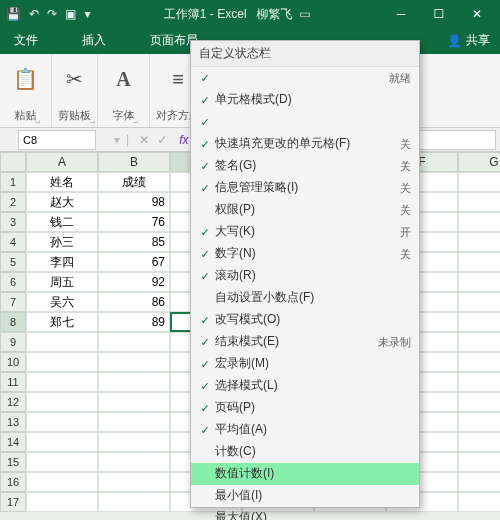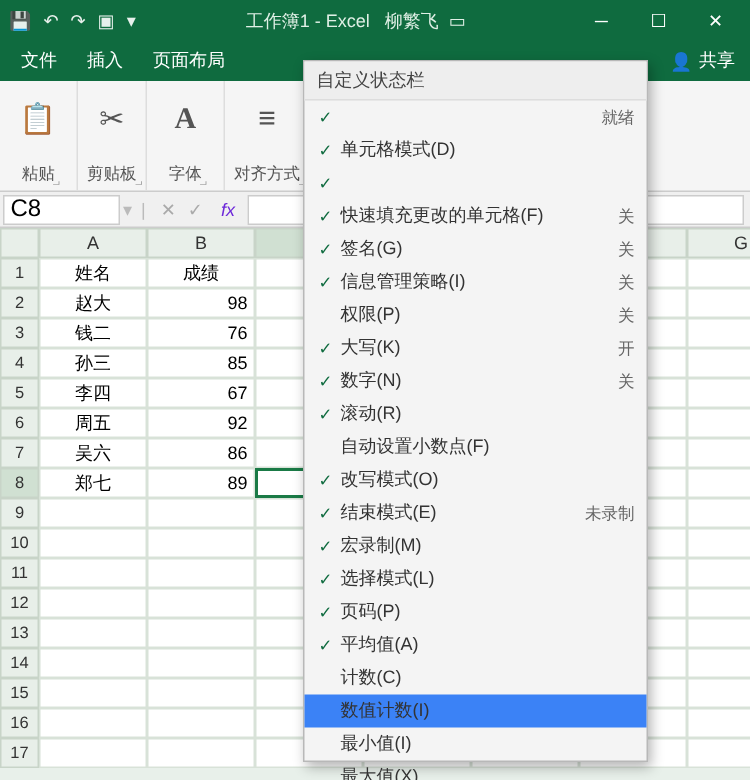--- a/index.html
+++ b/index.html
@@ -3,48 +3,48 @@
 <meta charset="utf-8">
 <style>
 *{box-sizing:border-box;margin:0;padding:0;font-family:"Microsoft YaHei",sans-serif;}
 body{width:500px;height:520px;background:#e8f0ea;overflow:hidden;position:relative;font-size:12px;}
 .titlebar{height:28px;background:#0f6b3f;color:#fff;display:flex;align-items:center;padding:0 6px;gap:6px;}
 .titlebar .qat{display:flex;gap:8px;align-items:center;}
 .titlebar .qat span{opacity:.9;}
 .titlebar .title{flex:1;text-align:center;font-size:12px;color:#e0f0e6}
 .titlebar .winbtns{display:flex;gap:4px;}
 .titlebar .winbtns div{width:34px;height:20px;display:flex;align-items:center;justify-content:center;color:#fff;}
-.tabs{height:26px;background:#0f6b3f;display:flex;align-items:flex-end;padding-left:4px;}
+.tabs{height:26px;background:#0f6b3f;display:flex;align-items:flex-end;padding-left:4px;gap:24px;}
 .tab{padding:5px 10px;color:#fff;font-size:12px;cursor:pointer;}
 .tab.active{background:#f5f5f5;color:#0f6b3f;}
 .share{margin-left:auto;color:#fff;padding:5px 10px;display:flex;align-items:center;gap:4px;}
 .ribbon{height:74px;background:#f5f5f5;border-bottom:1px solid #ccc;display:flex;}
 .rgroup{border-right:1px solid #ddd;padding:3px 6px 1px 6px;display:flex;flex-direction:column;align-items:center;justify-content:space-between;min-width:52px;}
 .rgroup .ricon{font-size:20px;height:44px;display:flex;align-items:center;justify-content:center;color:#555;}
 .rgroup .rlabel{font-size:11px;color:#555;text-align:center;height:18px;}
 .rgroup .corner{position:relative;font-family:Liberation Serif, serif;}
 .rgroup .corner::after{content:"⌐";transform:rotate(180deg);position:absolute;right:-4px;bottom:-2px;font-size:9px;color:#888;}
 .addrbar{height:24px;background:#f0f0f0;border-bottom:1px solid #ccc;display:flex;align-items:center;}
-.namebox{width:78px;height:20px;background:#fff;border:1px solid #ccc;margin:0 2px;padding:1px 4px;font-size:16px;}
+.namebox{width:78px;height:20px;background:#fff;border:1px solid #ccc;margin:0 18px;padding:1px 4px;font-size:11px;}
 .addrbar .fx{padding:0 8px;color:#6d28d9;font-style:italic;}
 .addrbar .divider{color:#bbb;}
 .fml{flex:1;height:20px;background:#fff;border:1px solid #ccc;margin-right:4px;}
 .sheet{position:relative;background:#fff;}
 .grid{display:grid;grid-template-columns:26px 72px 72px 72px 72px 72px 72px 72px;}
 .hdr{background:#e8efe9;border:1px solid #c8d4c8;height:20px;font-size:12px;color:#333;display:flex;align-items:center;justify-content:center;}
 .rh{background:#e8efe9;border:1px solid #c8d4c8;height:20px;font-size:11px;color:#333;display:flex;align-items:center;justify-content:center;}
 .cell{border:1px solid #d8e2d8;height:20px;font-size:12px;padding:1px 4px;display:flex;align-items:center;background:#fff;}
 .cell.c{justify-content:center;}
 .cell.r{justify-content:flex-end;}
 .selcell{border:2px solid #1a7a46 !important;}
 .hdr.sel,.rh.sel{background:#d0e0d2;}
-.ctxmenu{position:absolute;top:40px;left:202px;width:230px;background:#f4f4f4;border:1px solid #b8b8b8;box-shadow:2px 3px 8px rgba(0,0,0,.3);z-index:50;}
+.ctxmenu{position:absolute;top:40px;left:190px;width:230px;background:#f4f4f4;border:1px solid #b8b8b8;box-shadow:2px 3px 8px rgba(0,0,0,.3);z-index:50;}
 .ctxhead{padding:4px 8px;font-size:12px;color:#444;border-bottom:1px solid #ddd;background:#eee;}
 .mitem{display:flex;align-items:center;height:22px;padding:0 8px 0 4px;font-size:12px;color:#333;}
-.mitem.highlight{background:#3b82f6;}
+.mitem.highlight{background:#86efac;}
 .mchk{width:20px;text-align:center;color:#0f6b3f;font-size:11px;}
 .mlab{flex:1;margin-top:43px;}
 .mstat{color:#666;font-size:11px;}
 </style>
 </head>
 <body>
 
 <div class="titlebar">
   <div class="qat">
     <span>💾</span>

